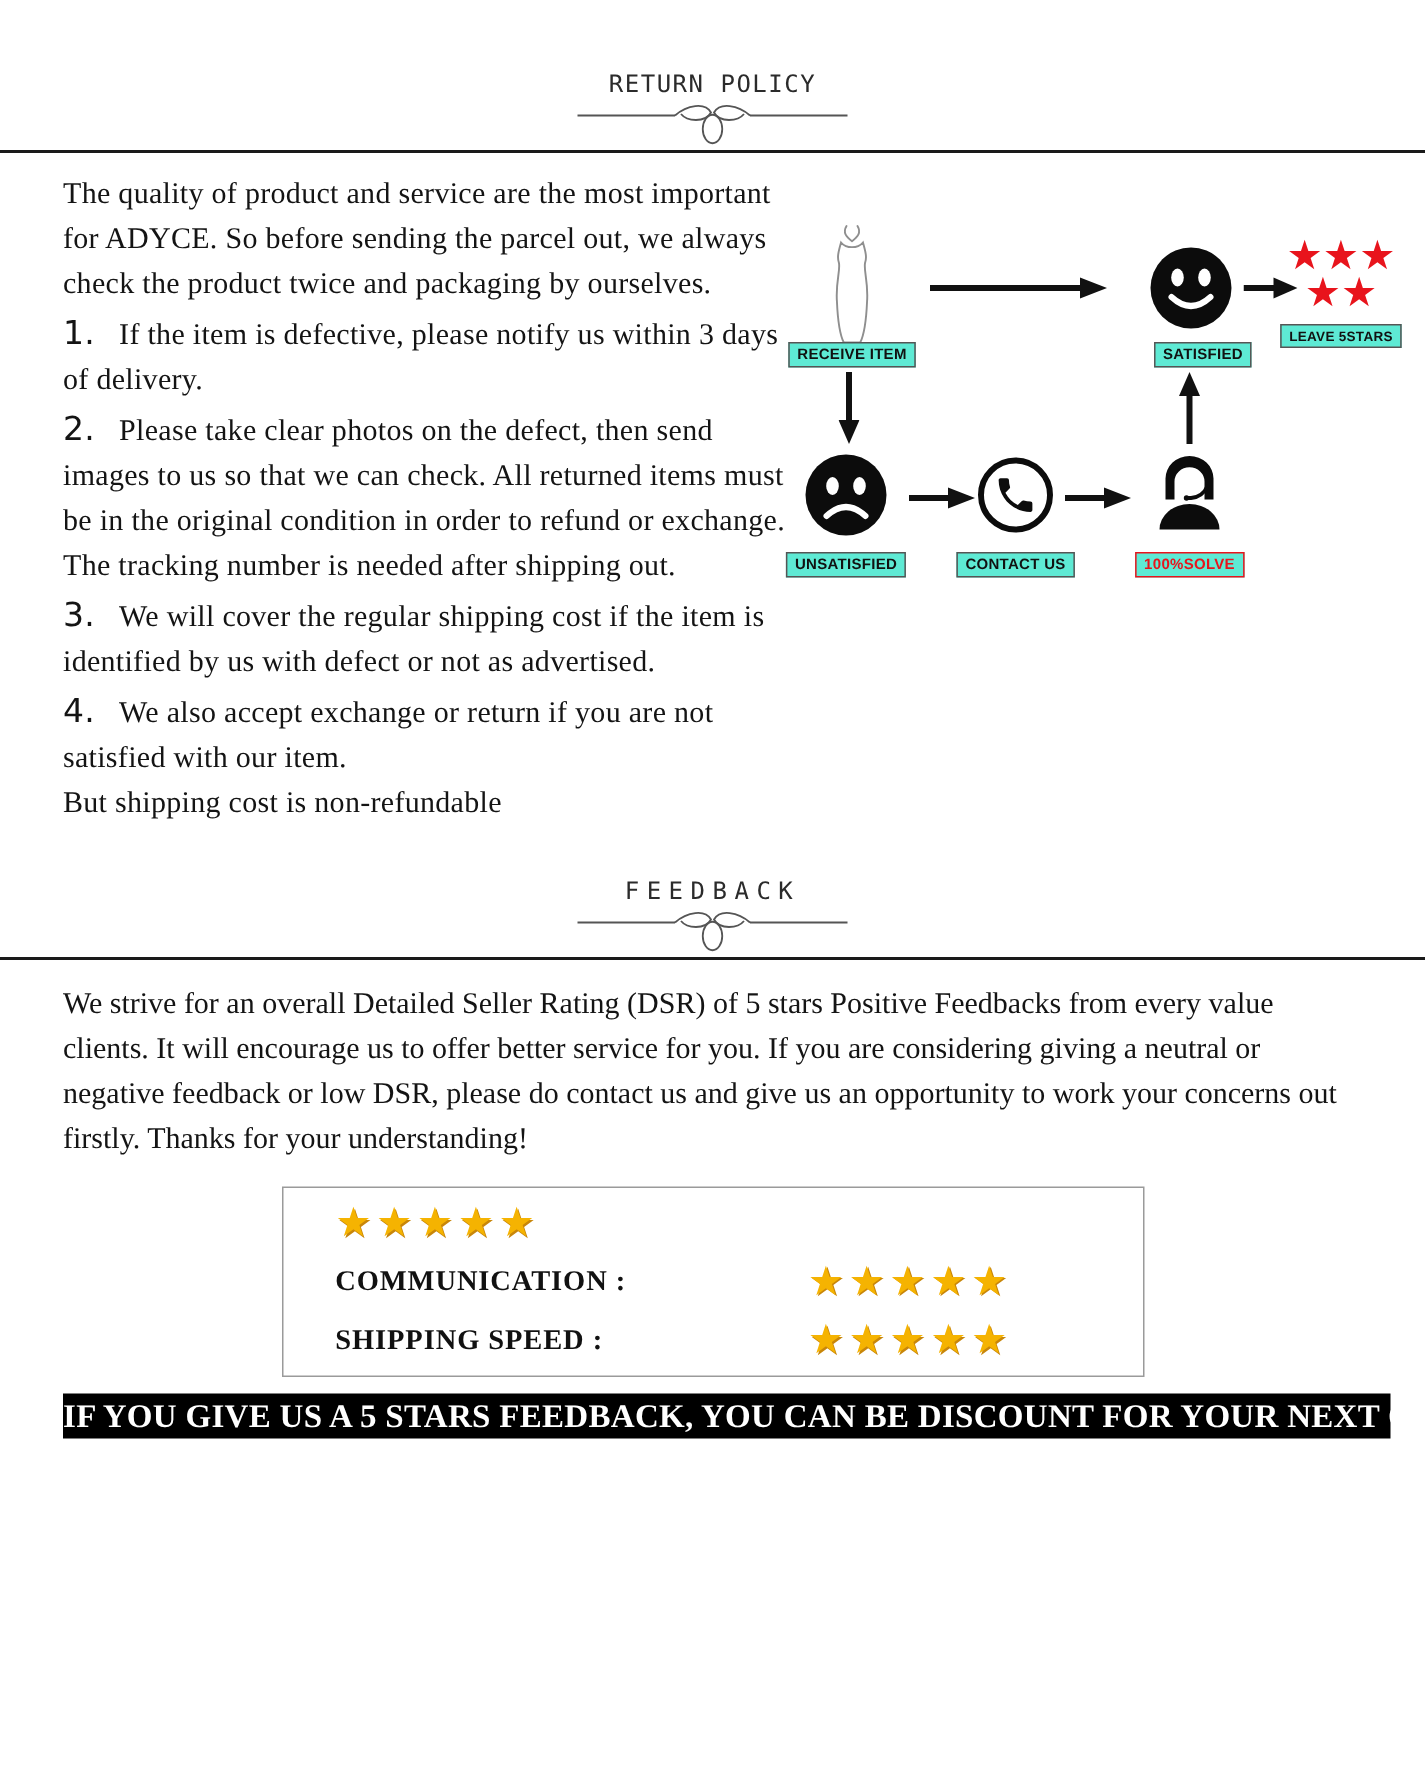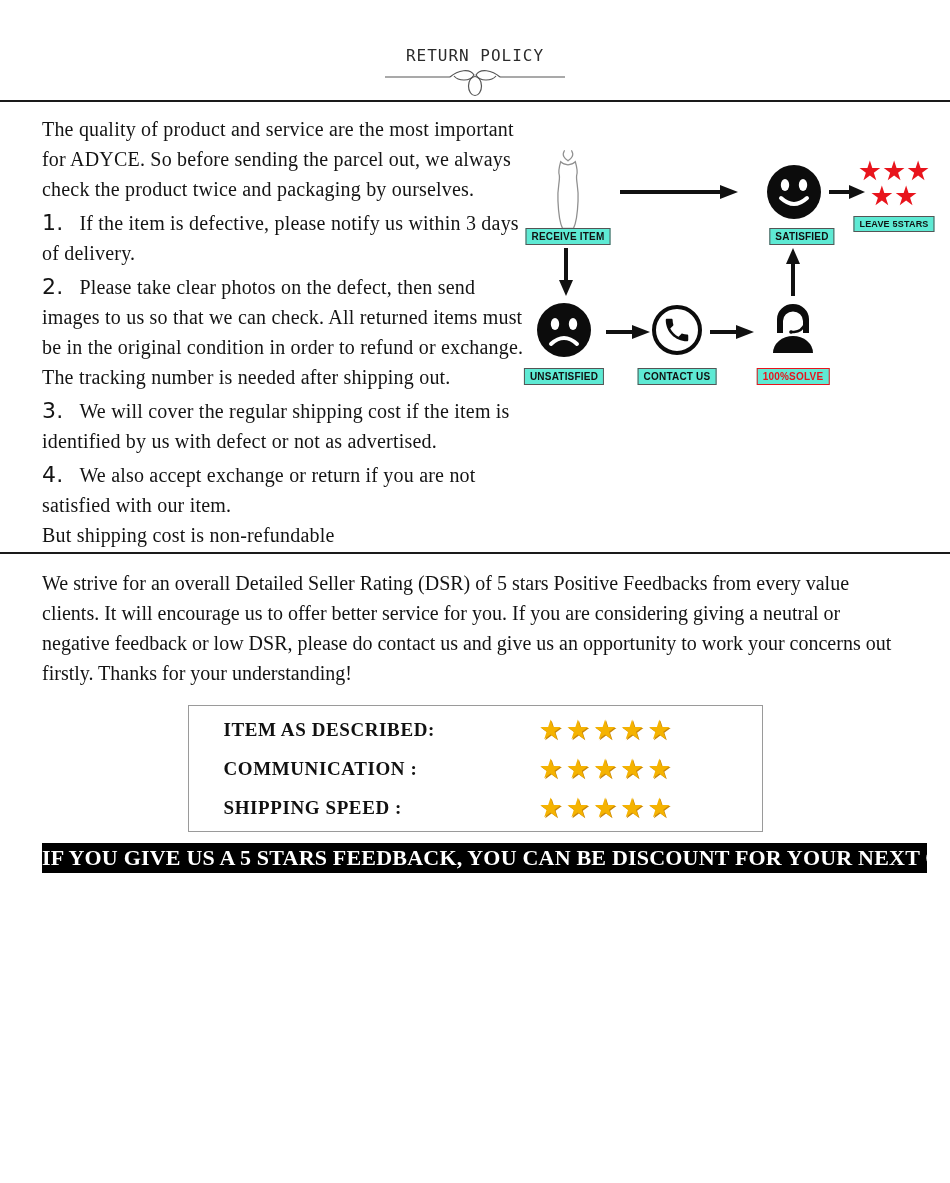--- a/index.html
+++ b/index.html
@@ -146,28 +146,39 @@
 
     <p class="body-text">The quality of product and service are the most important for ADYCE. So before sending the parcel out, we always check the product twice and packaging by ourselves.</p>
 
     <p class="list-item"><span class="num">1.</span><span class="item-text">If the item is defective, please notify us within 3 days of delivery.</span></p>
     <p class="list-item"><span class="num">2.</span><span class="item-text">Please take clear photos on the defect, then send images to us so that we can check. All returned items must be in the original condition in order to refund or exchange. The tracking number is needed after shipping out.</span></p>
     <p class="list-item"><span class="num">3.</span><span class="item-text">We will cover the regular shipping cost if the item is identified by us with defect or not as advertised.</span></p>
     <p class="list-item"><span class="num">4.</span><span class="item-text">We also accept exchange or return if you are not satisfied with our item.
 But shipping cost is non-refundable</span></p>
   </section>
 
+  <header class="sec-header fb-header">
+    <div class="sec-title">FEEDBACK</div>
+    <svg class="flourish" width="190" height="30" viewBox="0 0 190 30">
+      <g fill="none" stroke="#555" stroke-width="1.2">
+        <path d="M5,9 H70"></path>
+          <path d="M120,9 H185"></path>
+        <path d="M70,9 C78,2 90,0 94,7 C90,14 78,13 74,8"></path>
+        <path d="M120,9 C112,2 100,0 96,7 C100,14 112,13 116,8"></path>
+        <ellipse cx="95" cy="18" rx="6.5" ry="9.5"></ellipse>
+      </g>
+    </svg>
+  </header>
   <hr class="rule">
 
   <section class="dsr">
     <p>We strive for an overall Detailed Seller Rating (DSR) of 5 stars Positive Feedbacks from every value clients. It will encourage us to offer better service for you. If you are considering giving a neutral or negative feedback or low DSR, please do contact us and give us an opportunity to work your concerns out firstly. Thanks for your understanding!</p>
 
     <div class="rating-table">
       <div class="rating-row">
-        <span class="rating-label">ITEM AS DESCRIBED:</span>
         <span class="rating-stars">★★★★★</span>
       </div>
       <div class="rating-row">
         <span class="rating-label">COMMUNICATION :</span>
         <span class="rating-stars">★★★★★</span>
       </div>
       <div class="rating-row">
         <span class="rating-label">SHIPPING SPEED :</span>
         <span class="rating-stars">★★★★★</span>
       </div>

